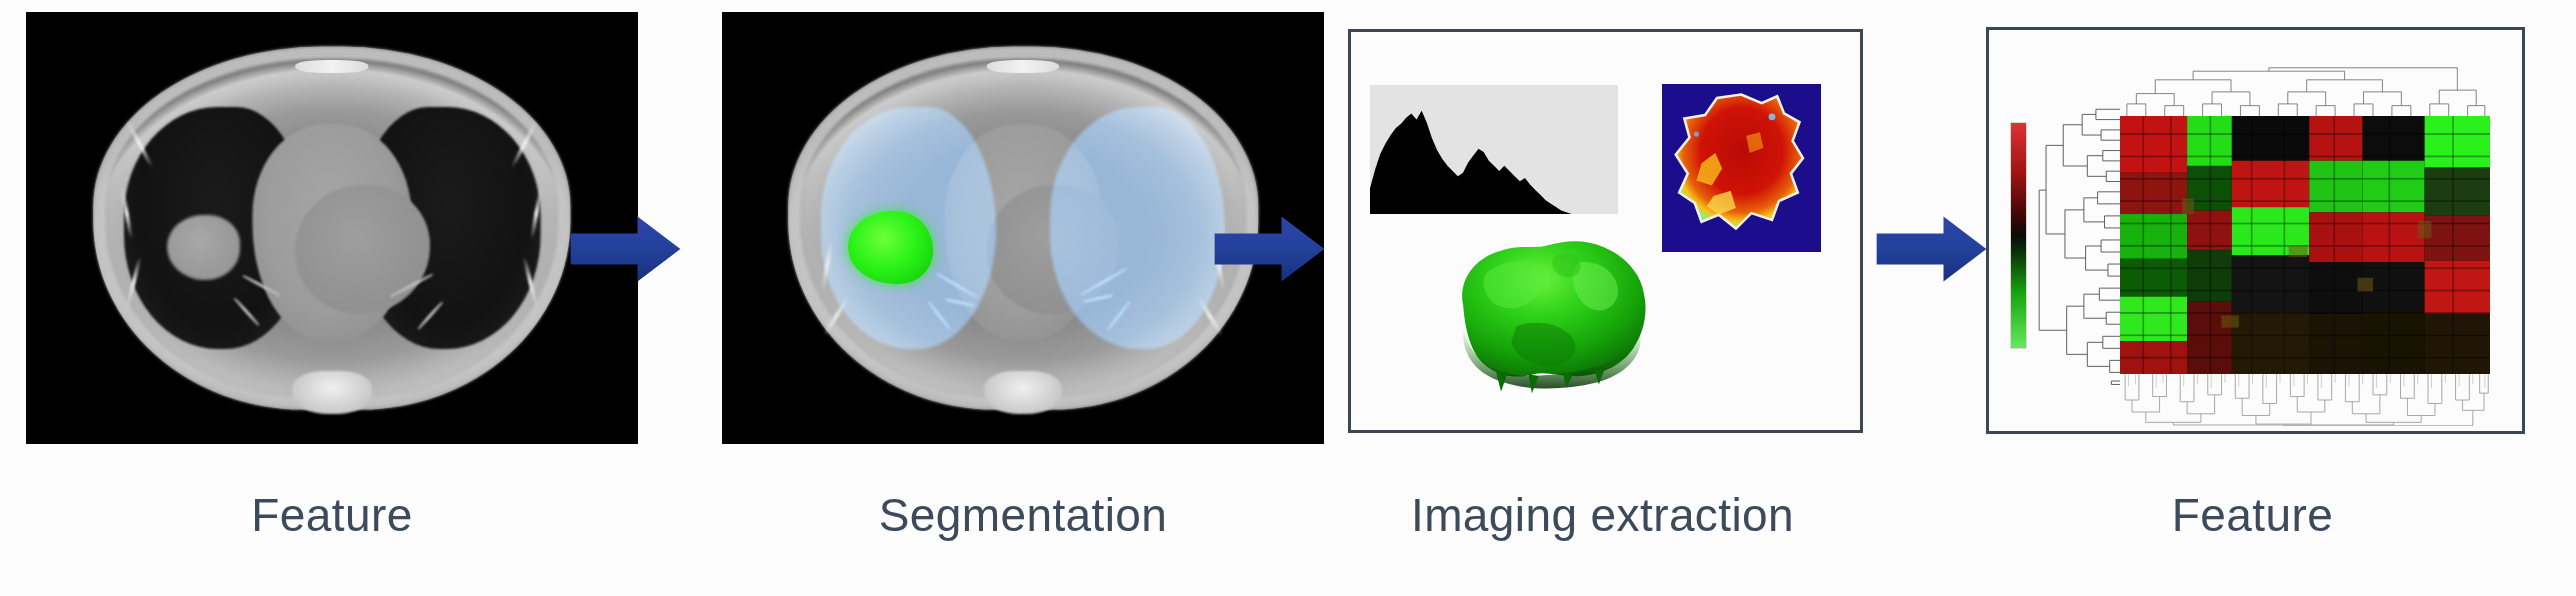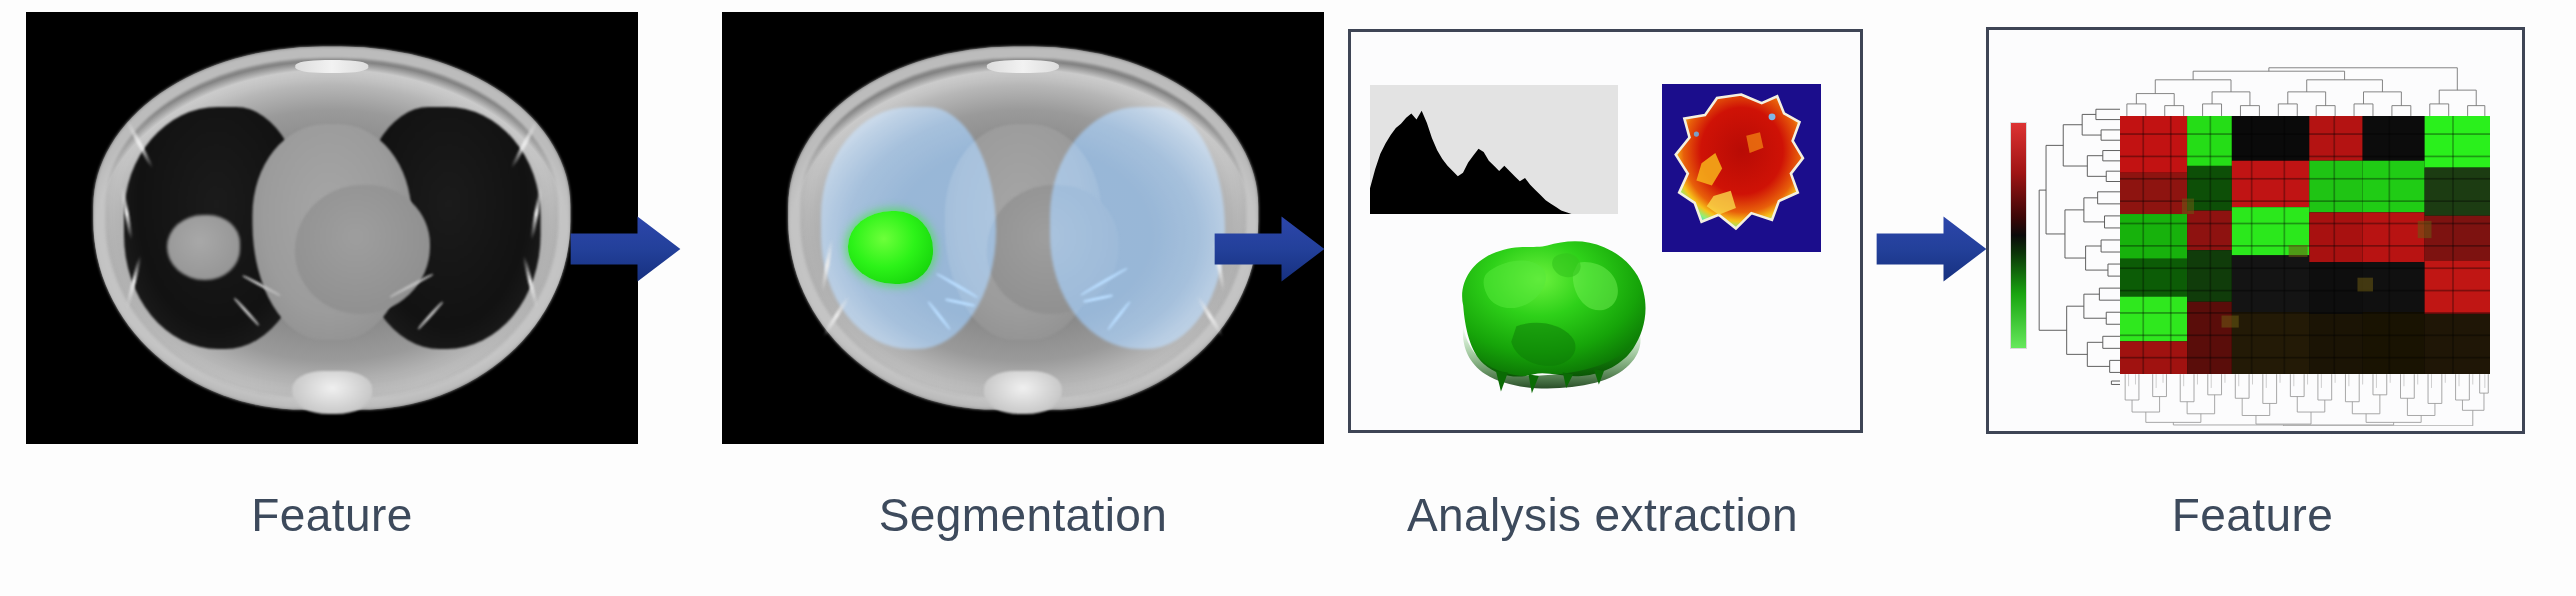--- a/index.html
+++ b/index.html
@@ -241,21 +241,21 @@
       <path fill="#0c7a05" opacity=".5" d="M96,120 C118,112 146,116 160,132 C172,146 160,164 138,166 C114,168 94,154 90,138 Z"></path>
       <path fill="url(#g3dlo)" d="M34,120 C40,156 70,180 116,178 C160,176 214,170 240,130 C244,152 226,176 188,186 C146,196 92,196 60,176 C38,162 32,140 34,120 Z"></path>
       <path fill="#0a6b04" d="M72,172 L78,196 L86,174 Z"></path>
       <path fill="#0a6b04" d="M110,176 L114,198 L122,178 Z"></path>
       <path fill="#0a6b04" d="M150,174 L154,192 L162,176 Z"></path>
       <path fill="#0a6b04" d="M186,170 L192,188 L198,172 Z"></path>
       <path fill="#34c41d" opacity=".6" d="M140,40 C150,32 166,34 170,46 C174,58 162,66 150,62 C140,58 134,48 140,40 Z"></path>
     </svg>
   </div>
 </div>
-<div class="caption" style="left:1348px;top:492px;width:509px;">Analysis extraction</div>
+<div class="caption" style="left:1348px;top:492px;width:509px;">Imaging extraction</div>
 
 <div class="arrow" style="left:1873px;top:213px;width:117px;height:72px;">
   <svg width="117" height="72" viewBox="0 0 136 84">
     <defs>
         <linearGradient id="ag3" x1="0" y1="0" x2="0" y2="1">
       <stop offset="0%" stop-color="#2d46ab"></stop>
           <stop offset="50%" stop-color="#23409a"></stop>
           <stop offset="100%" stop-color="#16307f"></stop>
     </linearGradient>
       </defs>

